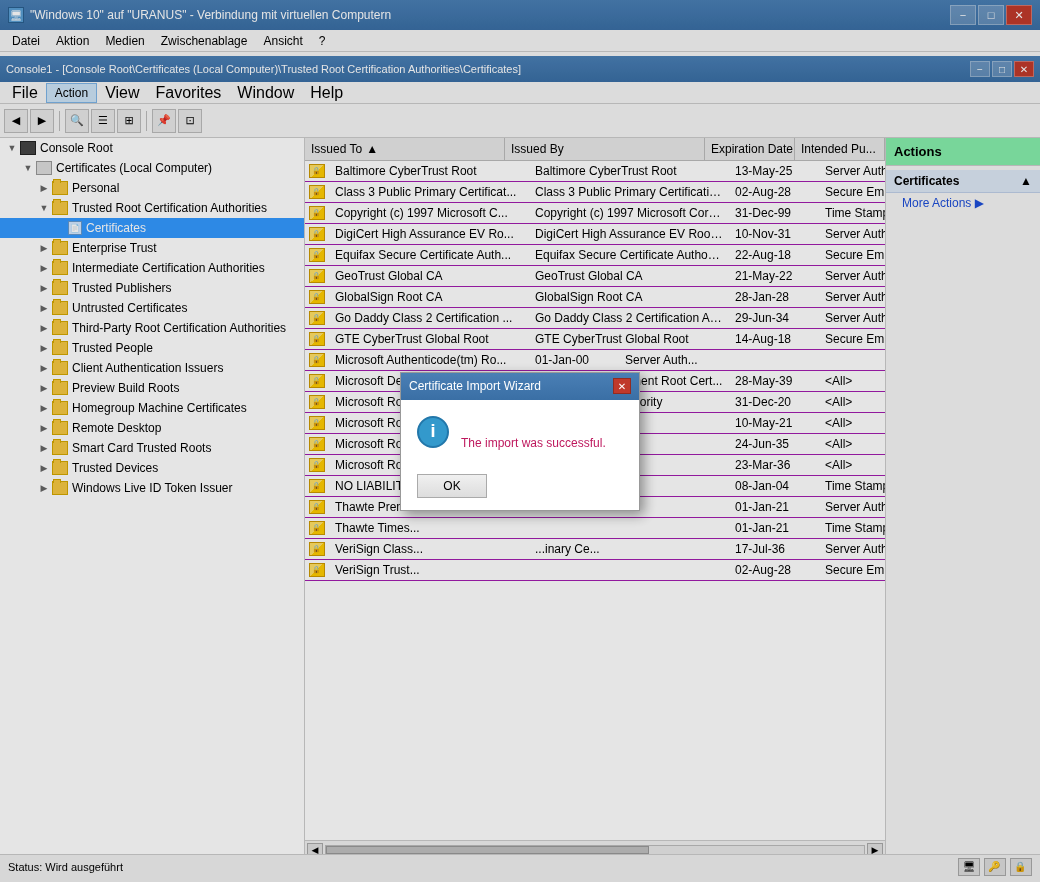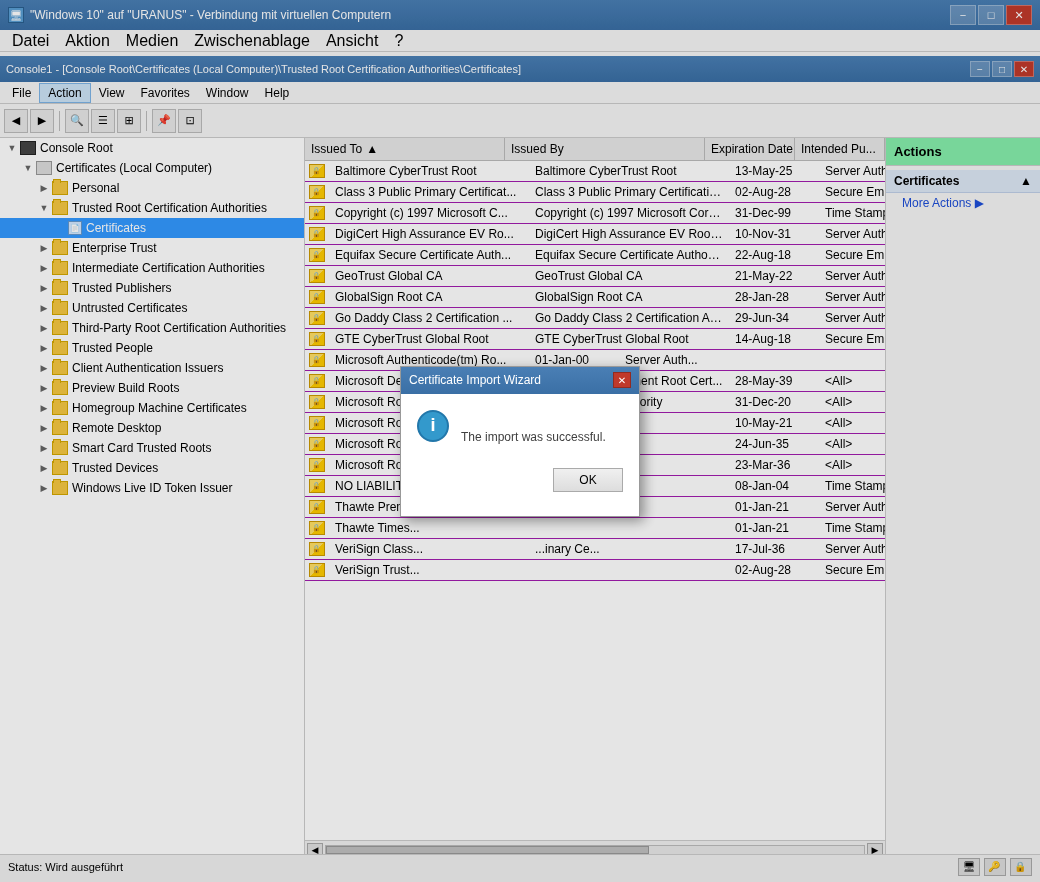--- a/index.html
+++ b/index.html
@@ -9,38 +9,38 @@
     .title-bar { height: 30px; background: linear-gradient(to bottom, #4a7fb5, #3a6fa5); display: flex; align-items: center; justify-content: space-between; padding: 0 8px; color: white; }
     .title-bar-left { display: flex; align-items: center; gap: 6px; }
     .title-bar-icon { width: 16px; height: 16px; background: #5a9fd4; border: 1px solid #2a5f8f; display: flex; align-items: center; justify-content: center; font-size: 10px; color: white; }
     .title-bar-text { font-size: 12px; font-weight: normal; }
     .title-bar-controls { display: flex; gap: 2px; }
     .title-btn { width: 26px; height: 20px; background: rgba(255,255,255,0.2); border: 1px solid rgba(255,255,255,0.3); color: white; font-size: 11px; cursor: pointer; display: flex; align-items: center; justify-content: center; }
     .title-btn.close { background: #c0392b; }
 
     
     .menu-bar { height: 22px; background: #f5f5f5; border-bottom: 1px solid #ccc; display: flex; align-items: center; padding: 0 4px; }
-    .menu-item { padding: 2px 8px; font-size: 16px; cursor: pointer; }
+    .menu-item { padding: 2px 8px; font-size: 12px; cursor: pointer; }
 
     
     .toolbar { height: 34px; background: #f5f5f5; border-bottom: 1px solid #ccc; display: flex; align-items: center; padding: 0 4px; gap: 2px; }
     .toolbar-btn { width: 24px; height: 24px; background: #e8e8e8; border: 1px solid #bbb; display: flex; align-items: center; justify-content: center; cursor: pointer; font-size: 11px; }
     .toolbar-sep { width: 1px; height: 20px; background: #bbb; margin: 0 3px; }
 
     
     .inner-window { position: absolute; top: 56px; left: 0; right: 0; bottom: 24px; display: flex; flex-direction: column; }
     .inner-title-bar { height: 26px; background: linear-gradient(to bottom, #4a7fb5, #3a6fa5); display: flex; align-items: center; justify-content: space-between; padding: 0 6px; color: white; font-size: 11px; }
     .inner-title-controls { display: flex; gap: 2px; }
     .inner-btn { width: 20px; height: 16px; background: rgba(255,255,255,0.2); border: 1px solid rgba(255,255,255,0.3); color: white; font-size: 10px; cursor: pointer; display: flex; align-items: center; justify-content: center; }
     .inner-btn.close { background: #c0392b; }
 
     
     .inner-menu-bar { height: 22px; background: #f5f5f5; border-bottom: 1px solid #ccc; display: flex; align-items: center; padding: 0 4px; }
     .inner-menu-active { background: #cce4f7; padding: 2px 8px; font-size: 12px; cursor: pointer; border: 1px solid #7db4e6; }
-    .inner-menu-item { padding: 2px 8px; font-size: 12px; cursor: pointer; }
+    .inner-menu-item { padding: 2px 8px; font-size: 16px; cursor: pointer; }
 
     
     .inner-toolbar { height: 34px; background: #f5f5f5; border-bottom: 1px solid #ccc; display: flex; align-items: center; padding: 0 4px; gap: 2px; }
 
     
     .main-content { display: flex; flex: 1; overflow: hidden; }
 
     
     .tree-panel { width: 305px; background: white; border-right: 1px solid #ccc; overflow-y: auto; font-size: 12px; }
     .tree-item { display: flex; align-items: center; padding: 2px 4px; cursor: pointer; white-space: nowrap; }
@@ -84,22 +84,22 @@
     
     .status-bar { position: absolute; bottom: 4px; left: 0; right: 0; height: 24px; background: #f0f0f0; border-top: 1px solid #ccc; display: flex; align-items: center; padding: 0 8px; font-size: 11px; }
 
     
     .dialog-overlay { position: absolute; top: 0; left: 0; right: 0; bottom: 0; background: rgba(0,0,0,0.1); display: flex; align-items: center; justify-content: center; z-index: 100; }
     .dialog { background: white; border: 1px solid #999; box-shadow: 4px 4px 12px rgba(0,0,0,0.4); width: 240px; }
     .dialog-title-bar { height: 27px; background: linear-gradient(to bottom, #4a7fb5, #3a6fa5); color: white; display: flex; align-items: center; justify-content: space-between; padding: 0 8px; font-size: 12px; }
     .dialog-close-btn { width: 18px; height: 16px; background: #c0392b; border: 1px solid #922b21; color: white; font-size: 10px; cursor: pointer; display: flex; align-items: center; justify-content: center; }
     .dialog-content { padding: 16px; display: flex; align-items: flex-start; gap: 12px; }
     .dialog-icon { width: 32px; height: 32px; border-radius: 50%; background: #3399cc; border: 2px solid #2277aa; display: flex; align-items: center; justify-content: center; color: white; font-size: 18px; font-weight: bold; flex-shrink: 0; }
-    .dialog-message { font-size: 12px; color: #404040; padding-top: 4px; margin-top: 16px; }
-    .dialog-buttons { padding: 8px 16px 24px; display: flex; justify-content: flex-end; }
+    .dialog-message { font-size: 12px; color: #be185d; padding-top: 4px; margin-top: 16px; }
+    .dialog-buttons { padding: 8px 16px 12px; display: flex; justify-content: flex-start; }
     .dialog-ok-btn { width: 70px; height: 24px; background: linear-gradient(to bottom, #f0f0f0, #ddd); border: 1px solid #aaa; font-size: 12px; cursor: pointer; }
 
     .sort-arrow { margin-left: 4px; }
   </style>
 </head>
 <body>
 
 <div class="title-bar">
   <div class="title-bar-left">
     <div class="title-bar-icon">🖥</div>

